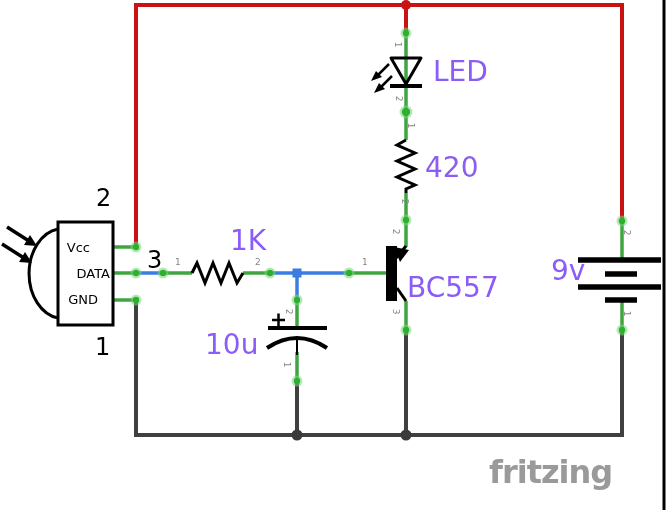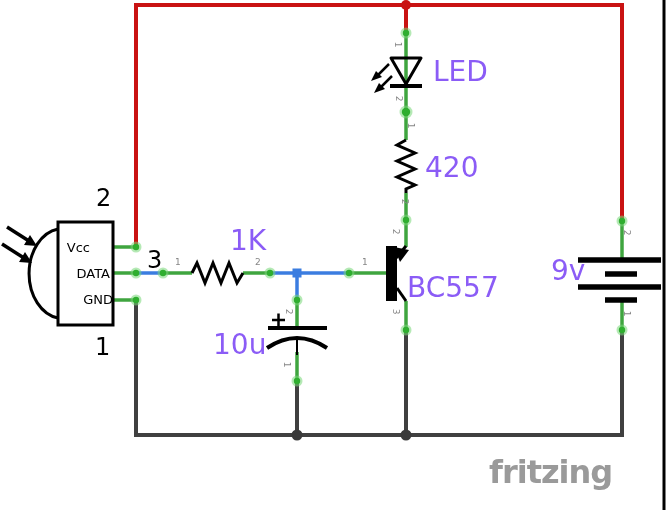--- a/index.html
+++ b/index.html
@@ -160,24 +160,24 @@
 
     <line x1="664" y1="0" x2="664" y2="510" stroke="#000000" stroke-width="3"></line>
   </svg>
 
   <span class="num" style="left:96px;top:186px;">2</span>
   <span class="num" style="left:147px;top:248px;">3</span>
   <span class="num" style="left:95px;top:335px;">1</span>
 
   <span class="pin-lbl" style="left:60px;top:241px;width:30px;">Vcc</span>
   <span class="pin-lbl" style="left:60px;top:267px;width:50px;">DATA</span>
-  <span class="pin-lbl" style="left:63px;top:293px;width:50px;">GND</span>
+  <span class="pin-lbl" style="left:48px;top:293px;width:50px;">GND</span>
 
   <span class="lbl" style="left:201px;top:227px;margin-left:29px;">1K</span>
-  <span class="lbl" style="left:213px;top:331px;">10u</span>
+  <span class="lbl" style="left:205px;top:331px;">10u</span>
   <span class="lbl" style="left:407px;top:262px;margin-top:12px;">BC557</span>
   <span class="lbl" style="left:425px;top:154px;">420</span>
   <span class="lbl" style="left:433px;top:58px;">LED</span>
   <span class="lbl" style="left:551px;top:257px;">9v</span>
 
   <span class="pin-num" style="left:175px;top:258px;">1</span>
   <span class="pin-num" style="left:255px;top:258px;">2</span>
   <span class="pin-num" style="left:362px;top:258px;">1</span>
   <span class="pin-num rot" style="left:395px;top:40px;">1</span>
   <span class="pin-num rot" style="left:396px;top:94px;">2</span>

